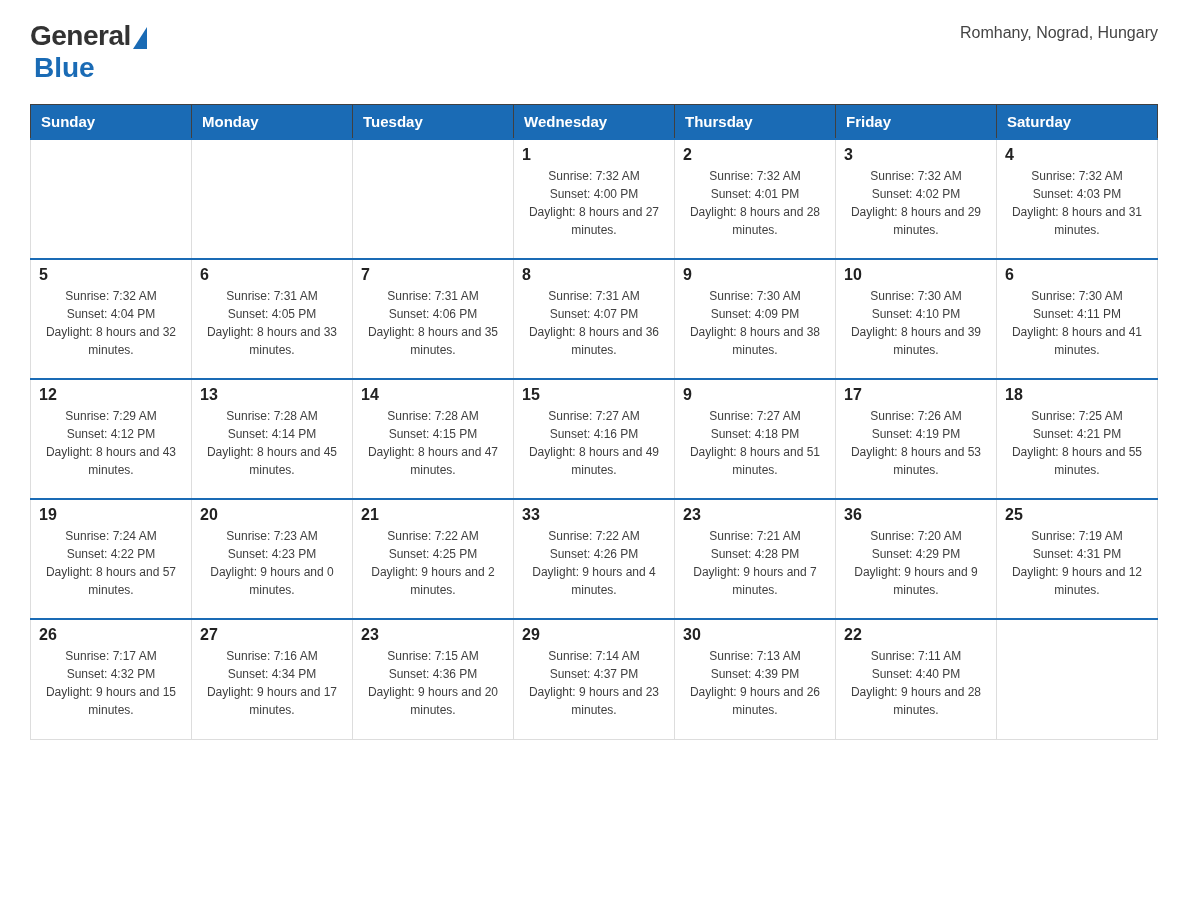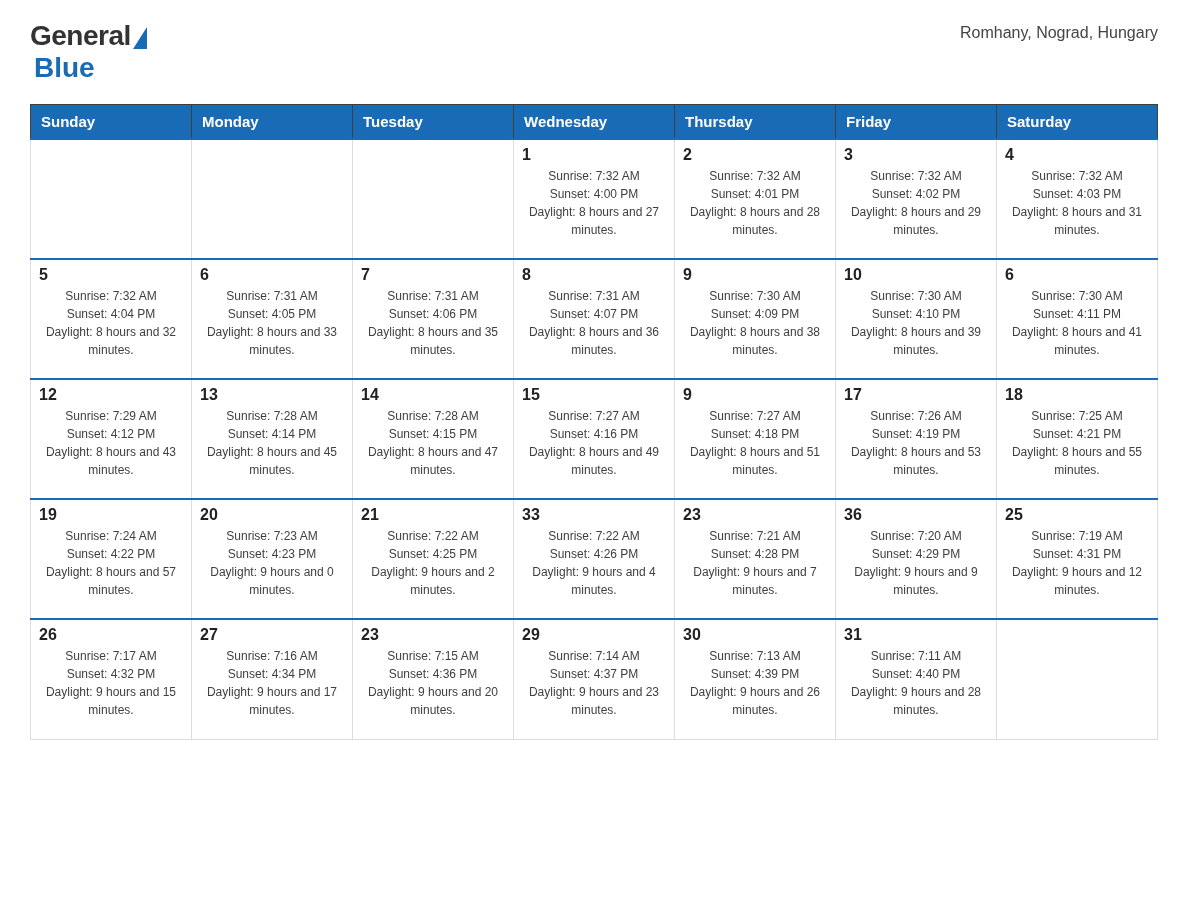--- a/index.html
+++ b/index.html
@@ -258,19 +258,19 @@
         </td>
         <td>
           <div class="day-number">29</div>
           <div class="day-info">Sunrise: 7:14 AM<br>Sunset: 4:37 PM<br>Daylight: 9 hours and 23 minutes.</div>
         </td>
         <td>
           <div class="day-number">30</div>
           <div class="day-info">Sunrise: 7:13 AM<br>Sunset: 4:39 PM<br>Daylight: 9 hours and 26 minutes.</div>
         </td>
         <td>
-          <div class="day-number">31</div>
+          <div class="day-number">22</div>
           <div class="day-info">Sunrise: 7:11 AM<br>Sunset: 4:40 PM<br>Daylight: 9 hours and 28 minutes.</div>
         </td>
         <td></td>
       </tr>
     </tbody>
 </table>
 
 </body></html>

